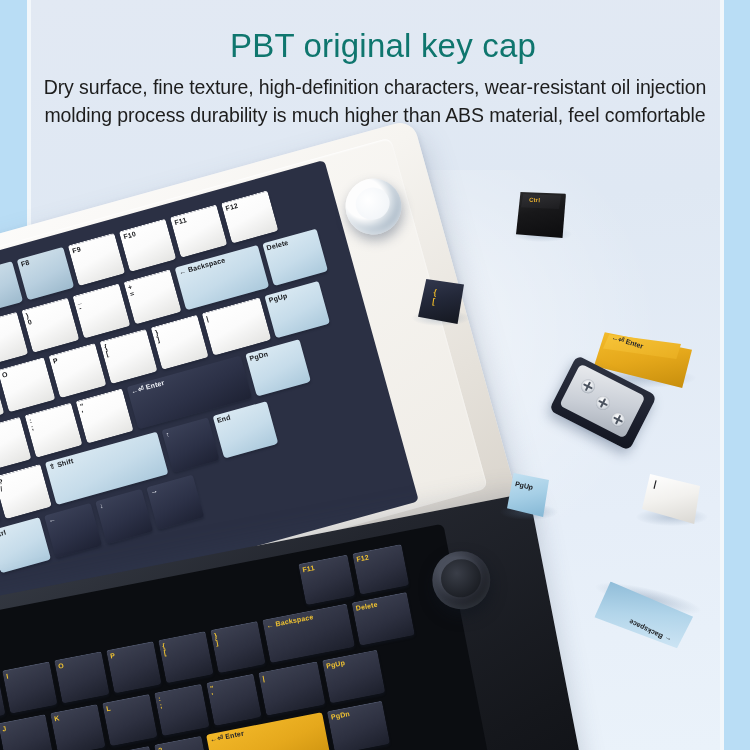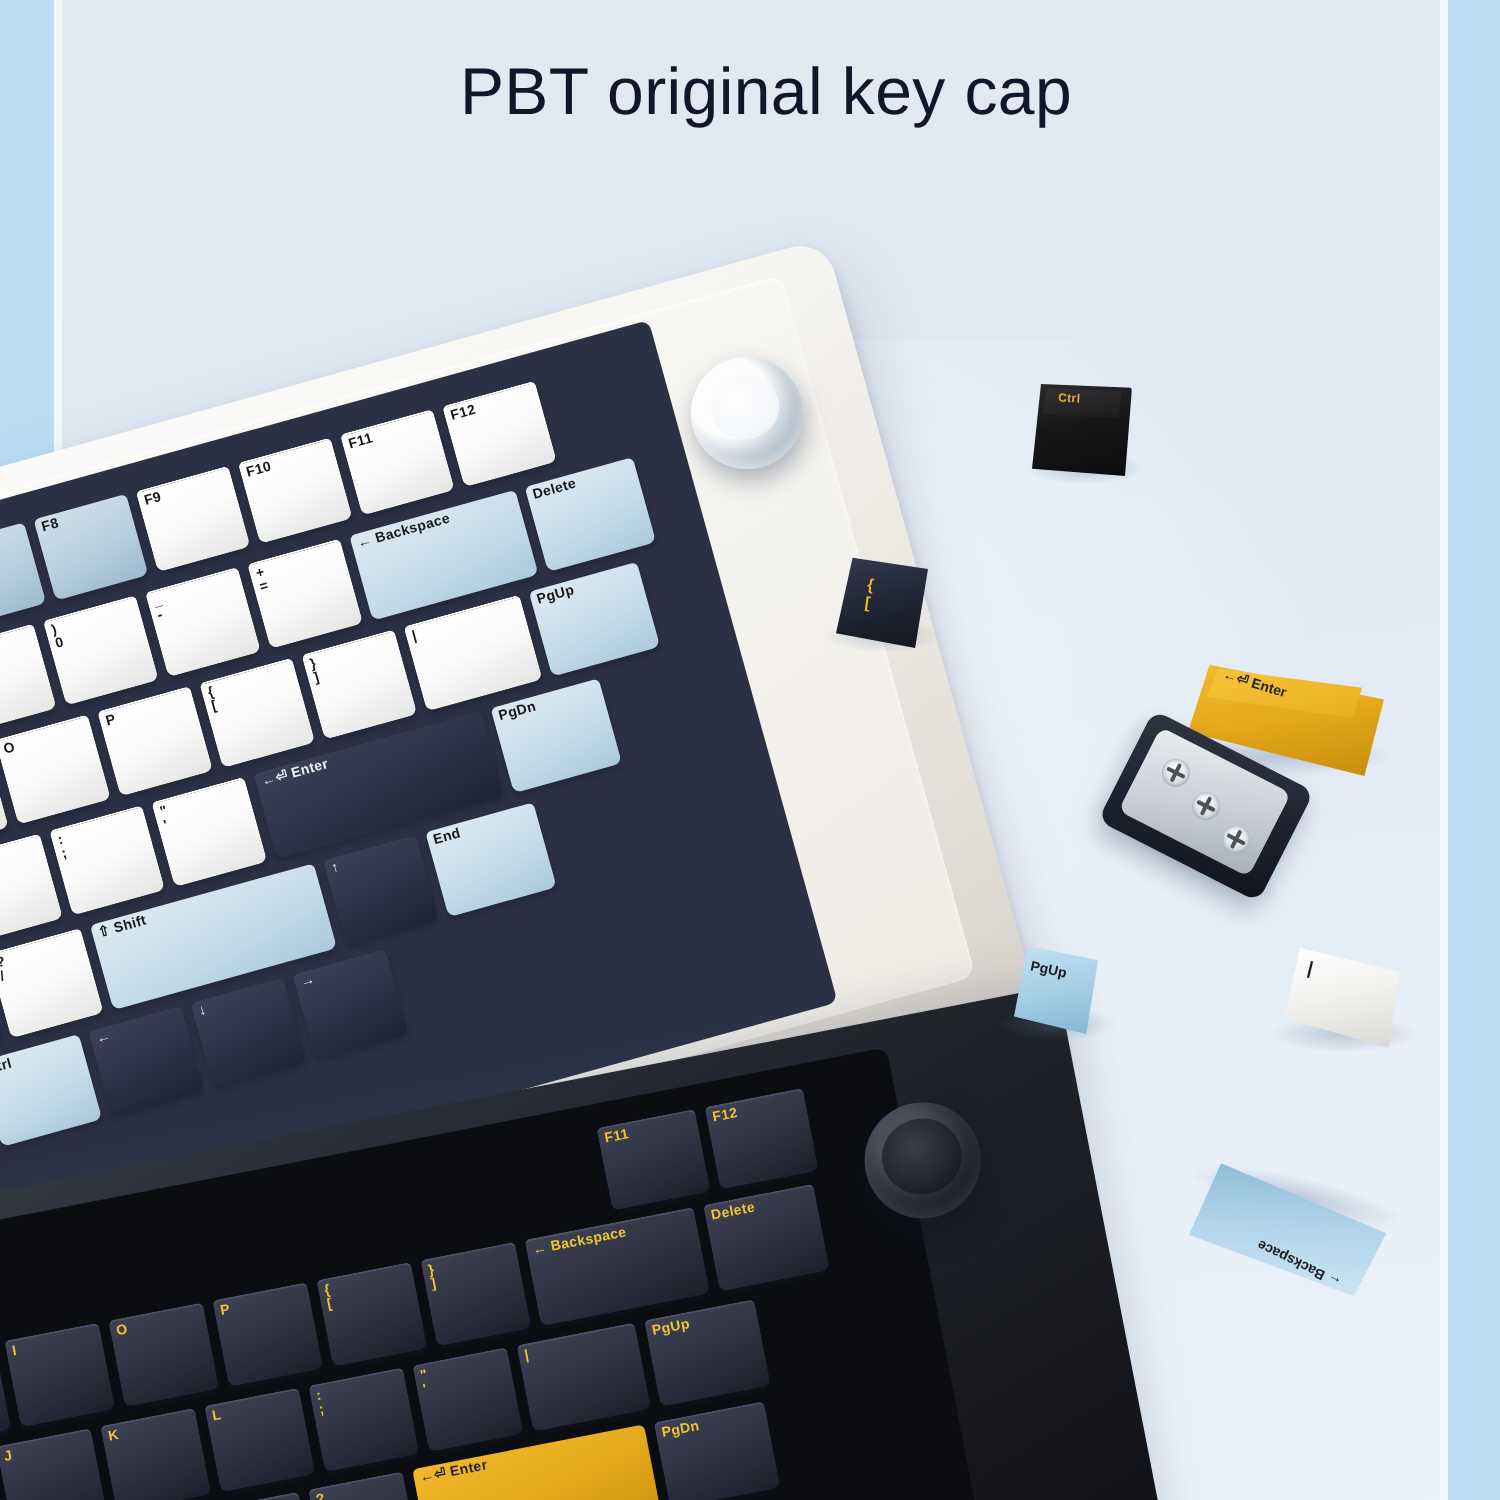--- a/index.html
+++ b/index.html
@@ -39,21 +39,21 @@
   }
   .glow {
     position:absolute; left:150px; top:170px; width:520px; height:420px;
     background:radial-gradient(ellipse at 50% 40%, rgba(255,255,255,.55), rgba(255,255,255,0) 68%);
     pointer-events:none;
   }
 
   
   .header { position:absolute; left:0; top:0; width:750px; z-index:20; text-align:center; }
   .title {
-    font-size:33px; font-weight:400; color:#0f172a;
+    font-size:33px; font-weight:400; color:#0f766e;
     letter-spacing:.2px; line-height:1.1; padding-top:28px;margin-left:16px;
   }
   .subtitle {
     font-size:19.5px; font-weight:400; color:#1d1d1d;
     line-height:1.42; padding:10px 12px 0 12px; letter-spacing:-.1px;
   }
 
   
   .kb { position:absolute; }
 
@@ -291,20 +291,21 @@
   <div class="bg-base"></div>
   <div class="panel-inner"></div>
   <div class="band-left"></div>
   <div class="band-divider-l"></div>
   <div class="band-right"></div>
   <div class="band-divider-r"></div>
   <div class="glow"></div>
 
   <div class="header">
     <div class="title">PBT original key cap</div>
+    <div class="subtitle">Dry surface, fine texture, high-definition characters, wear-resistant oil injection molding process durability is much higher than ABS material, feel comfortable</div>
   </div>
 
   <div class="kb kb-white">
     <div class="case"></div>
     <div class="deck"></div>
     <div class="plate"></div>
     <div id="wk-keys">
         <div class="key k-blue" style="left: 228px; top: 30px; width: 48px; height: 42px;"></div>
         <div class="key k-blue" style="left: 281px; top: 30px; width: 48px; height: 42px;">
           <span>F8</span>

